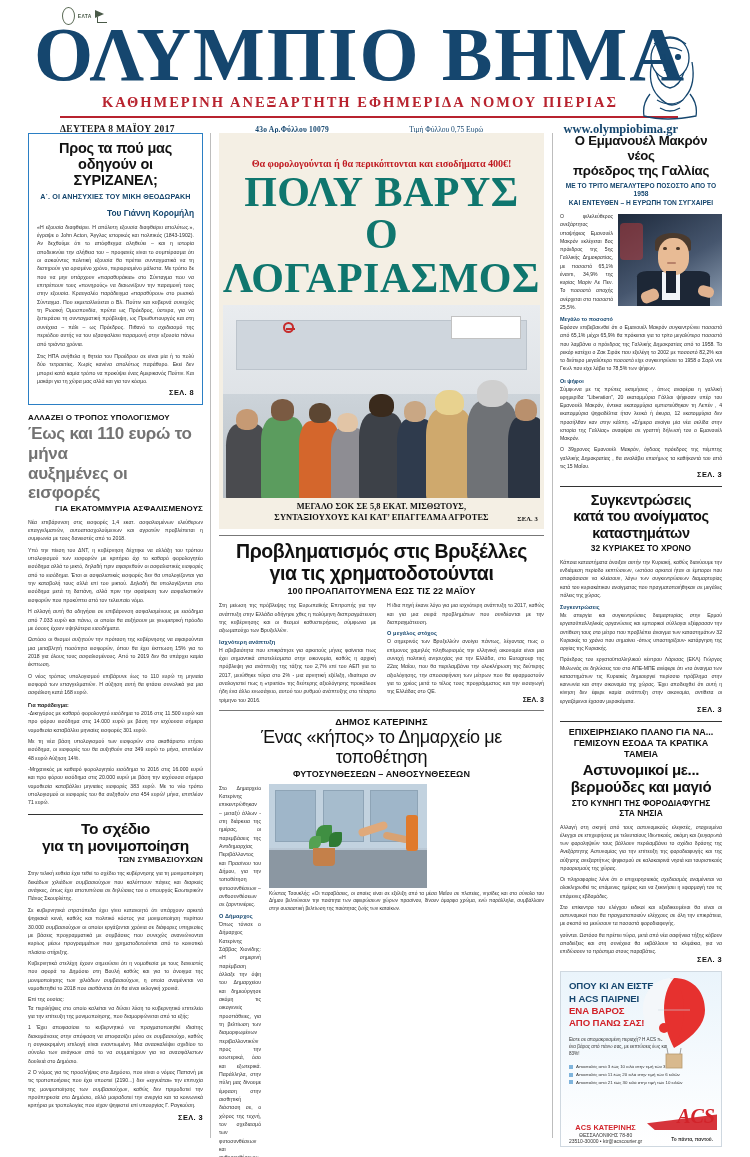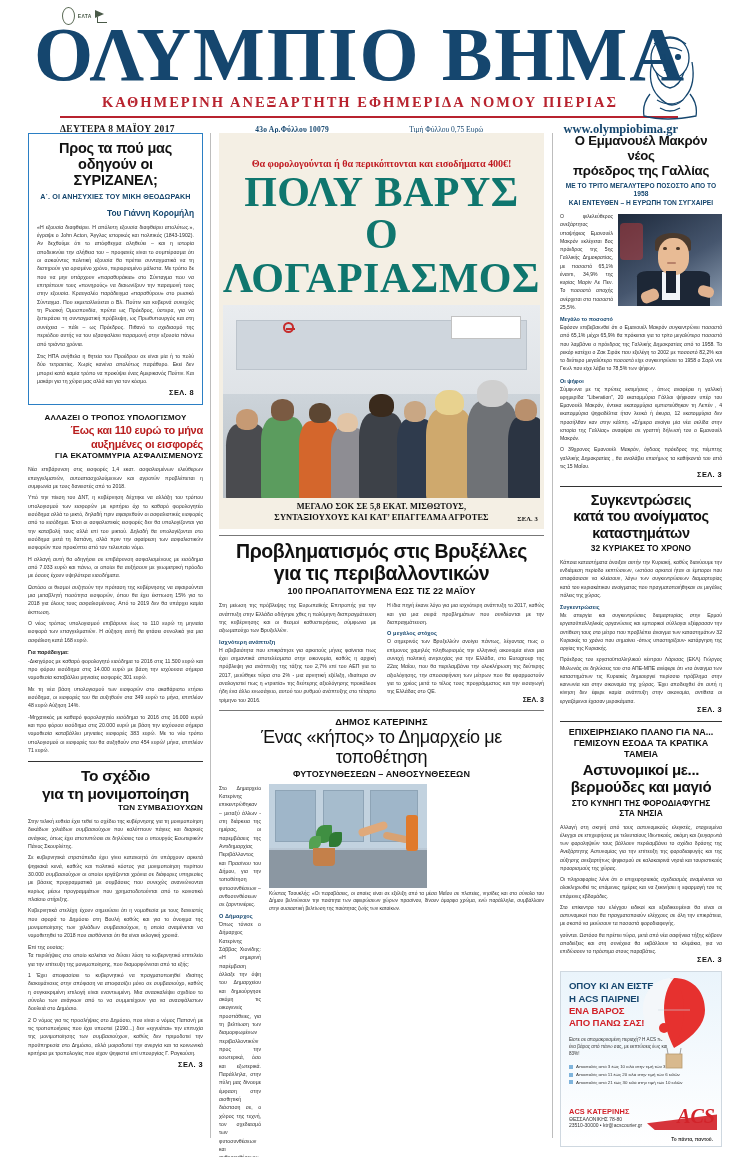--- a/index.html
+++ b/index.html
@@ -107,25 +107,25 @@
   .body-txt {
     font-size: 5.15px; line-height: 1.62; text-align: justify;
     color: #2a2a2a; letter-spacing: .05px;
   }
   .jump { text-align:right; font-size: 7.4px; font-weight: bold; color:#111; margin-top:3px; letter-spacing:.4px;}
 
   .hr-dark { border-top: 1.3px solid #333; margin: 7px 0 5px 0; }
   .hr-thin { border-top: 1px solid #777; margin: 6px 0 5px 0; }
 
   .sec-kicker {
-    text-align:center; font-size: 8px; font-weight:bold; color:#111;
+    font-size: 8px; font-weight:bold; color:#111;
     letter-spacing:.1px; line-height:1.25;
   }
   .sec-head-1 {
-    text-align:right; font-size: 11px; font-weight:bold; color:#b91c1c;
+    text-align:left; font-size: 17px; font-weight:bold; color:#737373;
     line-height:1.14; letter-spacing:-.25px; margin-top:1px;
   }
   .sec-sub {
     text-align:right; font-size: 8px; font-weight:bold; color:#111;
     letter-spacing:.1px; margin-top:1px;
   }
   .sec-head-plain {
     text-align:center; font-size: 15.5px; font-weight:bold; color:#111;
     line-height:1.12; letter-spacing:-.3px;
   }
@@ -224,21 +224,21 @@
     margin-top: 7px; border:1px solid #cfd8e0; height: 176px;
     background: linear-gradient(#eaf4fb 0%, #f7fbfe 60%, #ffffff 100%);
     position: relative; overflow: hidden; padding: 8px 8px 0 8px;
   }
   .acs-l1 { font-size: 9.6px; font-weight:bold; color:#15466e; line-height:1.28; letter-spacing:-.1px;}
   .acs-l2 { font-size: 9.6px; font-weight:bold; color:#d2232a; line-height:1.28; letter-spacing:-.1px;}
   .acs-body { font-size: 4.6px; color:#333; line-height:1.5; margin-top:8px; width: 105px;}
   .acs-list { margin-top:5px; }
   .acs-li { font-size:4.4px; color:#333; line-height:1.75; display:flex; gap:3px; align-items:center;}
   .acs-li .bx { width:4px; height:4px; background:#7fb4dc; flex:0 0 4px;}
-  .acs-foot { position:absolute; left:8px; bottom:18px; }
+  .acs-foot { position:absolute; left:8px; bottom:2px;text-align:center; }
   .acs-f1 { font-size:7.4px; font-weight:bold; color:#d2232a; letter-spacing:.1px;}
   .acs-f2 { font-size:5px; color:#333; }
   .acs-logo {
     position:absolute; right:6px; bottom:18px;
     font-family:"Liberation Serif",serif; font-style:italic; font-weight:bold;
     font-size:20px; color:#d2232a;
   }
   .acs-swoosh {
     position:absolute; right:4px; bottom:16px; width:70px; height:16px;
     background:#d2232a; clip-path: polygon(0 55%, 100% 0, 100% 100%, 12% 100%);
@@ -388,21 +388,21 @@
 
       <div class="lead-cap">
         <div>ΜΕΓΑΛΟ ΣΟΚ ΣΕ 5,8 ΕΚΑΤ. ΜΙΣΘΩΤΟΥΣ,</div>
         <div>ΣΥΝΤΑΞΙΟΥΧΟΥΣ ΚΑΙ ΚΑΤ’ ΕΠΑΓΓΕΛΜΑ ΑΓΡΟΤΕΣ</div>
         <div class="selref">ΣΕΛ. 3</div>
       </div>
     </div>
 
     <div class="hr-thin"></div>
     <div class="mid-h1">Προβληματισμός  στις Βρυξέλλες</div>
-    <div class="mid-h1">για τις περιβαλλοντικών</div>
+    <div class="mid-h1">για τις χρηματοδοτούνται</div>
     <div class="mid-sub">100 ΠΡΟΑΠΑΙΤΟΥΜΕΝΑ ΕΩΣ ΤΙΣ 22 ΜΑΪΟΥ</div>
 
     <div class="two-col">
       <div class="body-txt">Στη μείωση της πρόβλεψης της Ευρωπαϊκής Επιτροπής για την ανάπτυξη στην Ελλάδα οδήγησε χθες η πολύμηνη διαπραγμάτευση της κυβέρνησης και οι θεσμοί καθυστερήσεις, σύμφωνα με αξιωματούχο των Βρυξελλών.</div>
       <div class="subhead-blue">Ισχνότερη  ανάπτυξη</div>
       <div class="body-txt">Η αβεβαιότητα που επικράτησε για αρκετούς μήνες φαίνεται πως έχει σημαντικά αποτελέσματα στην οικονομία, καθώς η αρχική πρόβλεψη για ανάπτυξη της τάξης του 2,7% επί του ΑΕΠ για το 2017, μειώθηκε τώρα στο 2% - μια αρνητική εξέλιξη, ιδιαίτερα αν αναλογιστεί πως η «τριετία» της δεύτερης αξιολόγησης προκάλεσε ήδη ένα άλλο ενωσάγειο, αυτού του ρυθμού ανάπτυξης στο τέταρτο τρίμηνο του 2016.</div>
       <div class="body-txt">Η ίδια πηγή έκανε λόγο για μια ισχνότερη ανάπτυξη το 2017, καθώς και για μια σειρά προβλημάτων που συνδέονται με την διαπραγμάτευση.</div>
       <div class="subhead-blue">Ο μεγάλος στόχος</div>
       <div class="body-txt">Ο σημερινός των Βρυξελλών ανοίγει πάντως, λέγοντας πως ο επίμονος χαμηλός πληθωρισμός την ελληνική οικονομία είναι μια συνεχή πολιτική ανησυχίας για την Ελλάδα, στο Eurogroup της 22ας Μαΐου, που θα περιλαμβάνει την ολοκλήρωση της δεύτερης αξιολόγησης, την αποσαφήνιση των μέτρων που θα εφαρμοστούν για το χρέος μετά το τέλος τους προγράμματος και την εισαγωγή της Ελλάδας στο QE.</div>
       <div class="selref-inline">ΣΕΛ. 3</div>

